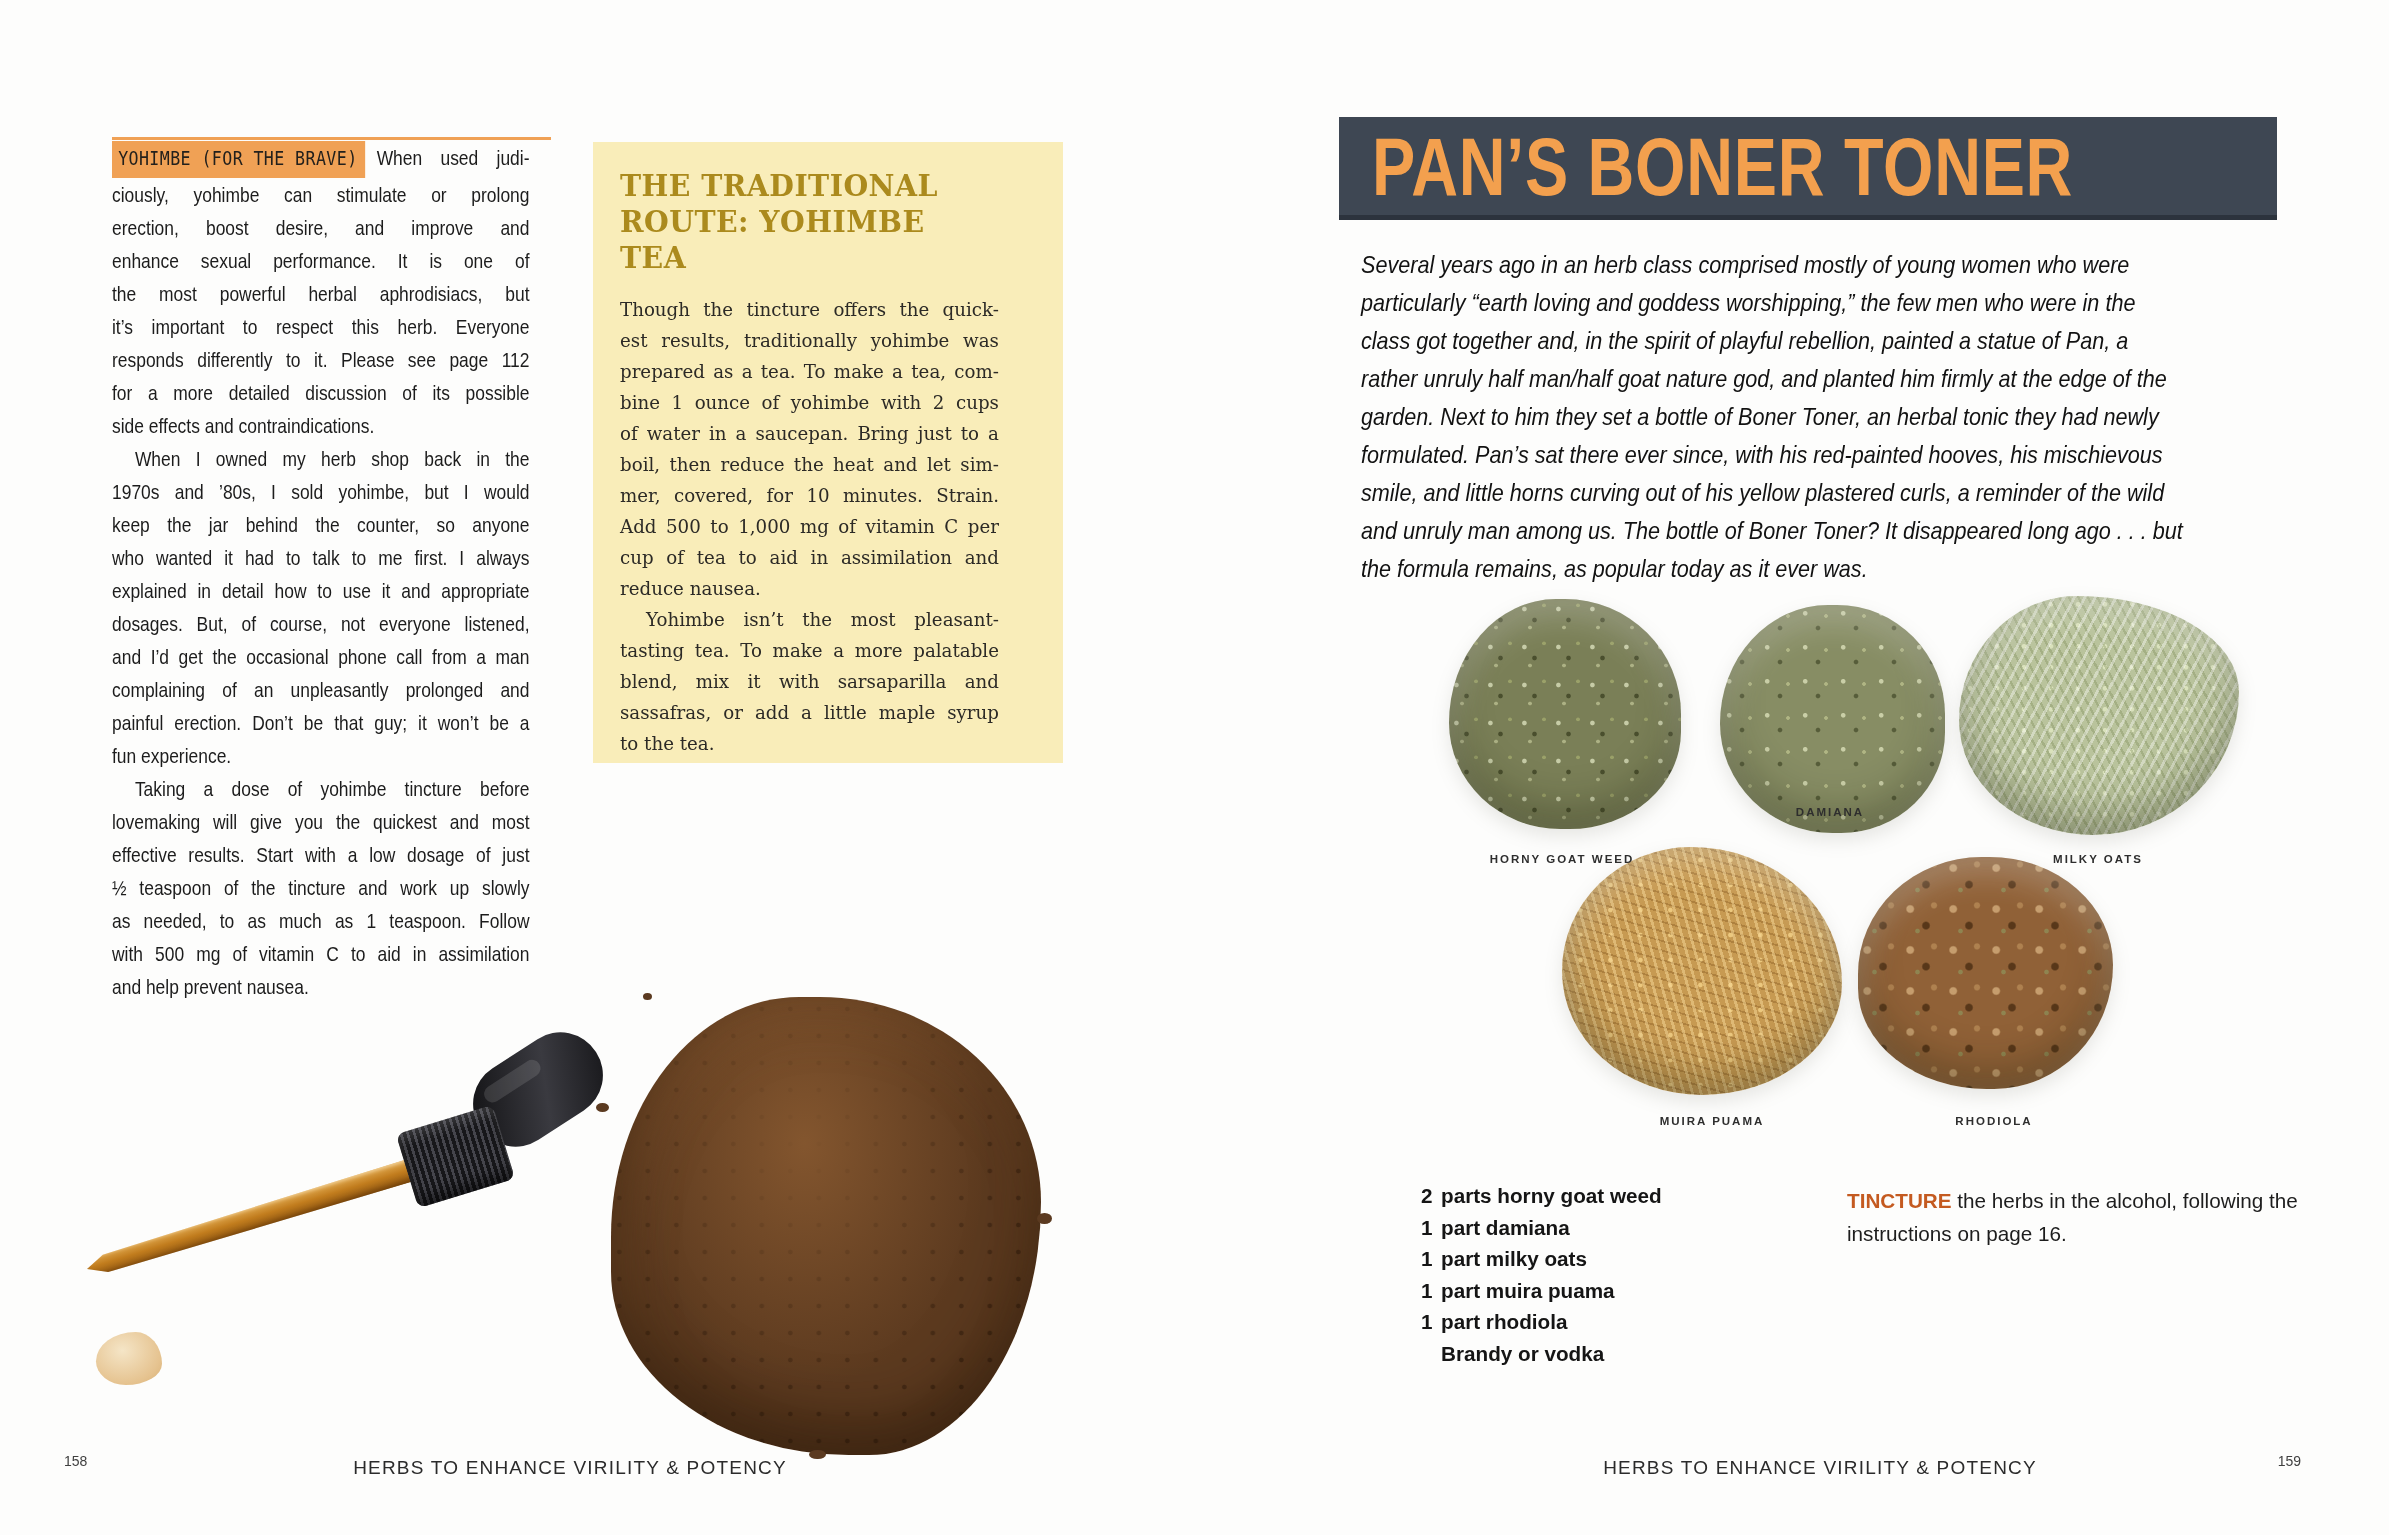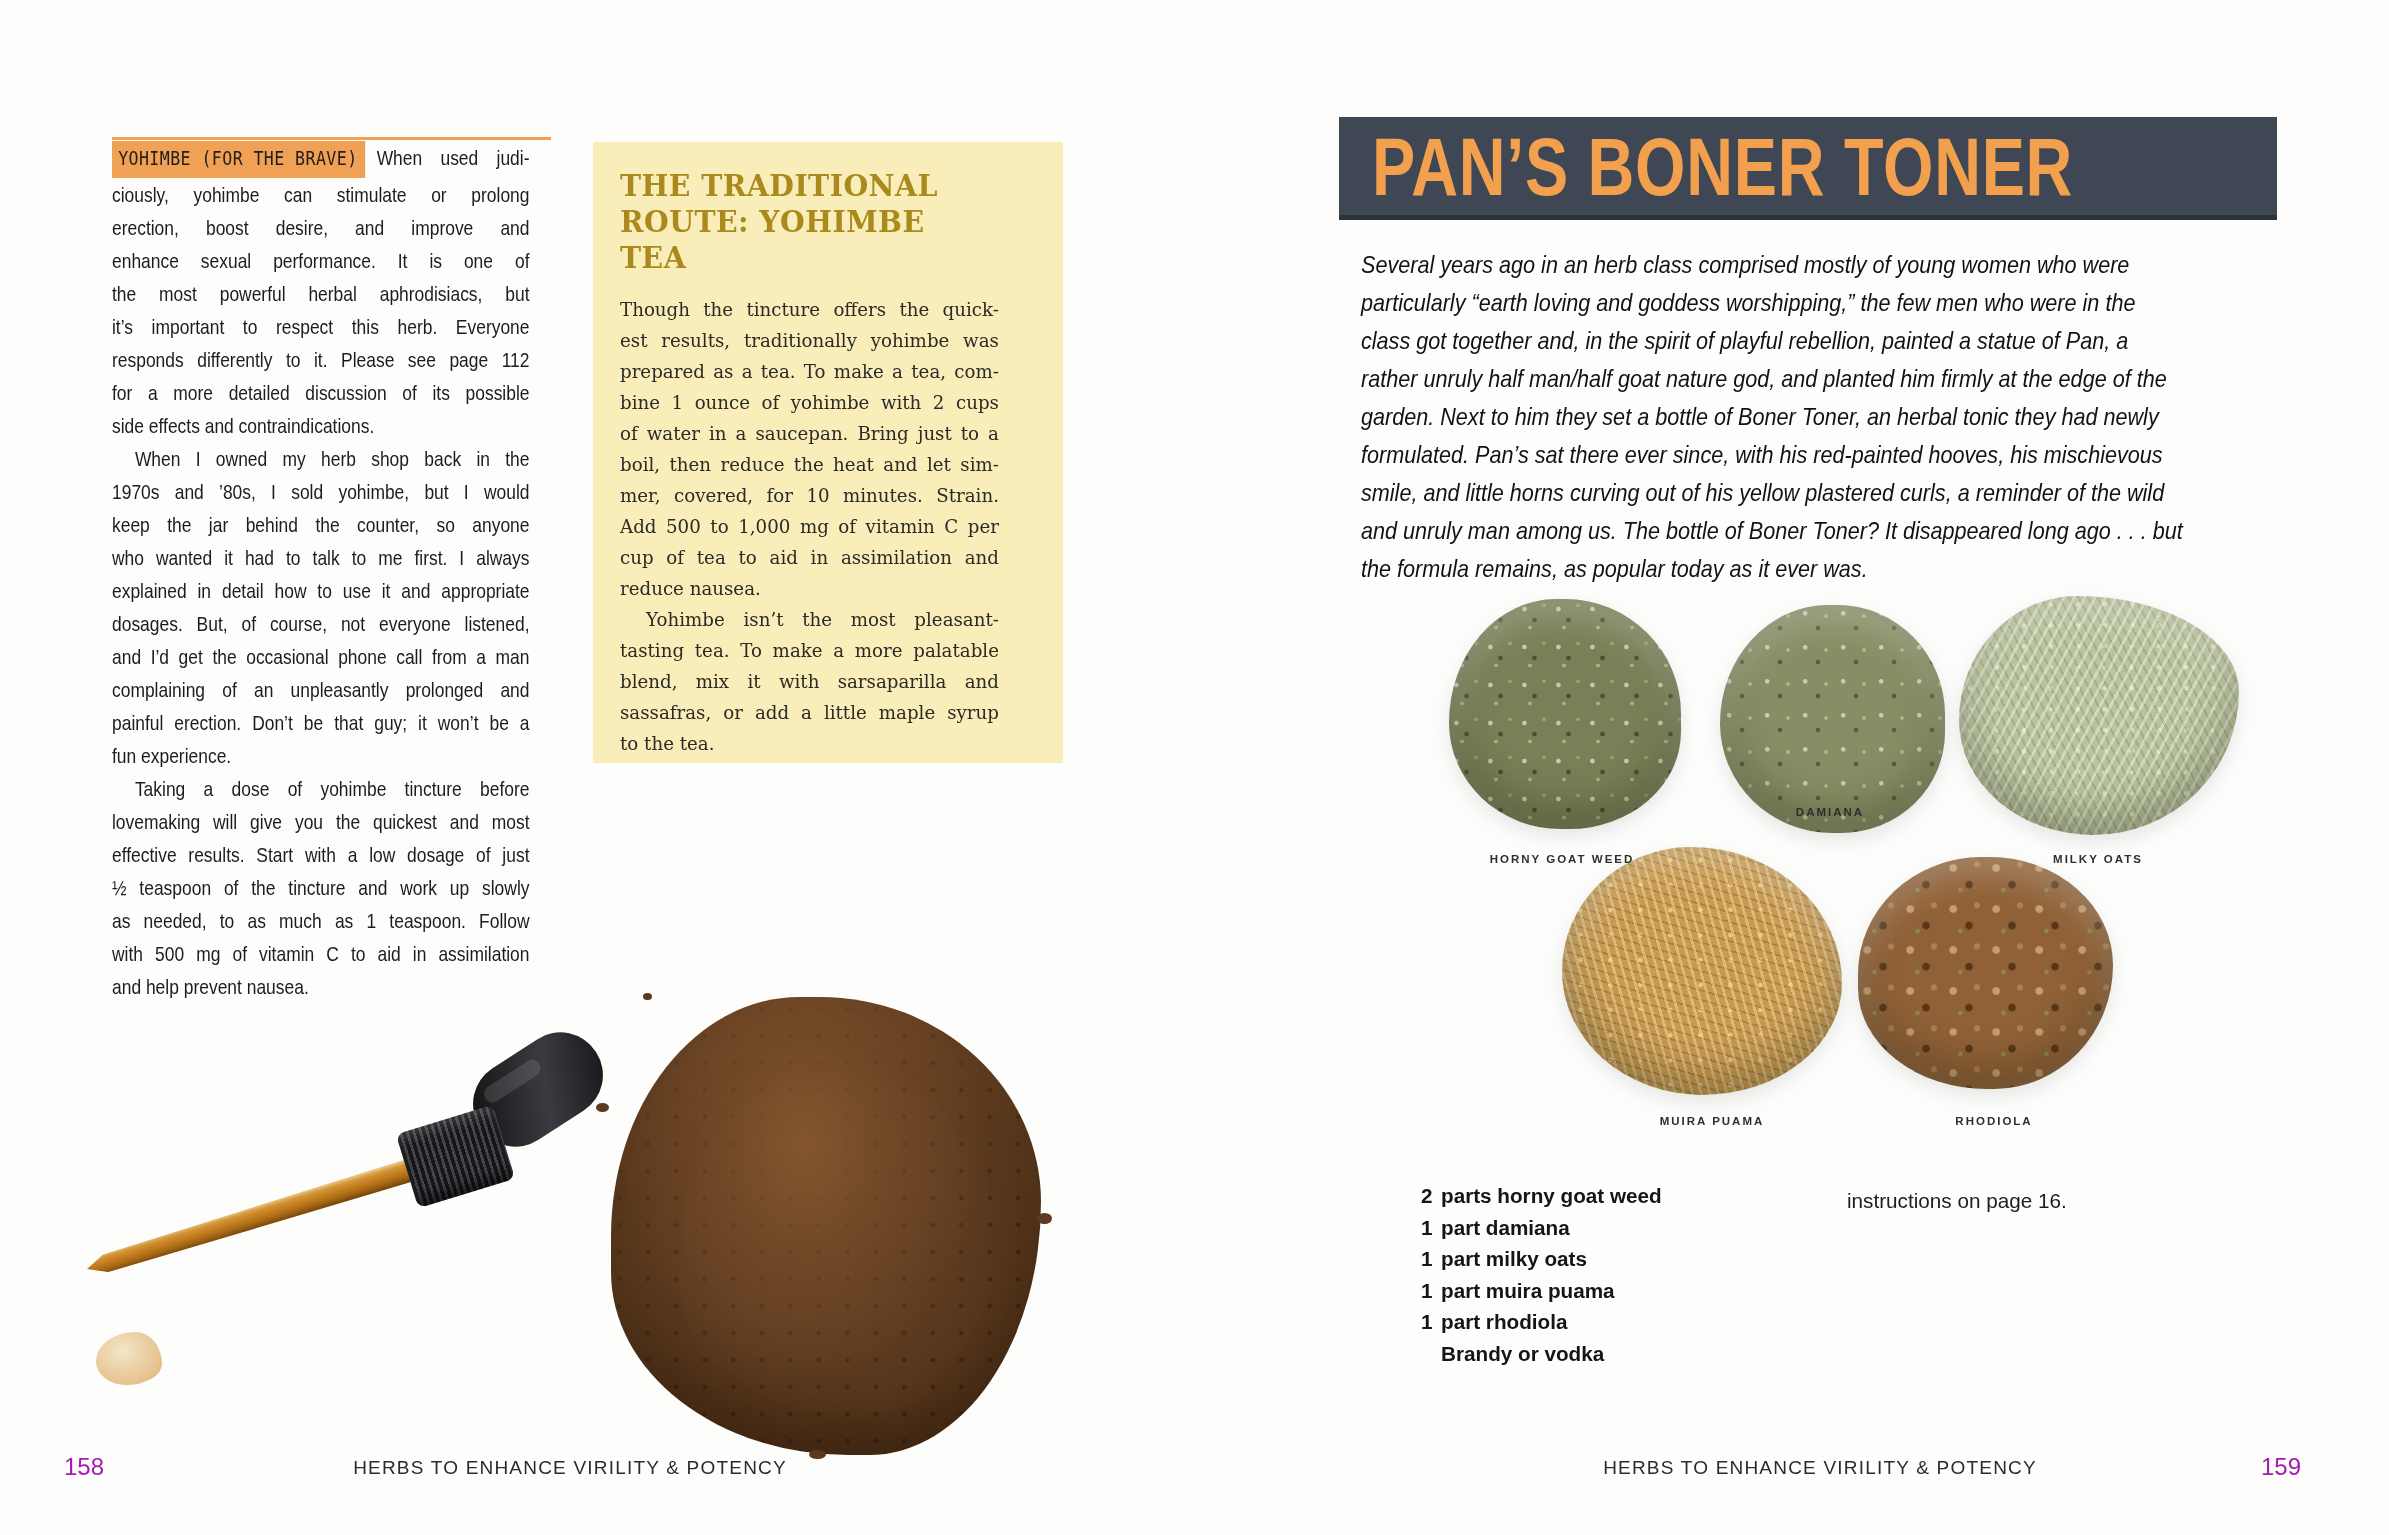--- a/index.html
+++ b/index.html
@@ -98,21 +98,21 @@
   
   #recipe{position:absolute;left:1421px;top:1184px;font-weight:bold;font-size:20.7px;color:#151515;}
   #recipe .qty-col{position:absolute;left:0;top:0;}
   #recipe .item-col{position:absolute;left:20px;top:0;white-space:nowrap;}
   #recipe .ln{height:31.5px;}
   #instructions{position:absolute;left:1847px;top:1184px;width:464px;font-size:20.7px;line-height:33px;color:#1d1d1d;}
   .instr{margin-bottom:20px;}
   .lead{color:#c45a20;font-weight:bold;}
 
   
-  .footer-num{position:absolute;top:1453px;font-size:24px;color:#a21caf;}
+  .footer-num{position:absolute;top:1453px;font-size:14px;color:#404040;}
   #fn-left{left:64px;}
   #fn-right{right:88px;}
   .running-head{position:absolute;top:1457px;font-size:19px;letter-spacing:1.2px;color:#2b2b2b;
         white-space:nowrap;transform:translateX(-50%);}
   #rh-left{left:570px;}
   #rh-right{left:1820px;}
 </style>
 </head>
 <body>
 
@@ -246,20 +246,23 @@
         <div class="ln">part milky oats</div>
         <div class="ln">part muira puama</div>
         <div class="ln">part rhodiola</div>
         <div class="ln ln-last">Brandy or vodka</div>
       </div>
   </div>
 
   <div id="instructions">
     <div class="instr">
       <div>
+        <span class="lead">TINCTURE</span><span> the herbs in the alcohol, following the</span>
+      </div>
+      <div>
           <div class="ln ln-first ln-last">instructions on page 16.</div>
         </div>
     </div>
     <div class="instr">
     </div>
   </div>
 
   <div id="rh-right" class="running-head">HERBS TO ENHANCE VIRILITY &amp; POTENCY</div>
   <div id="fn-right" class="footer-num">159</div>
 

